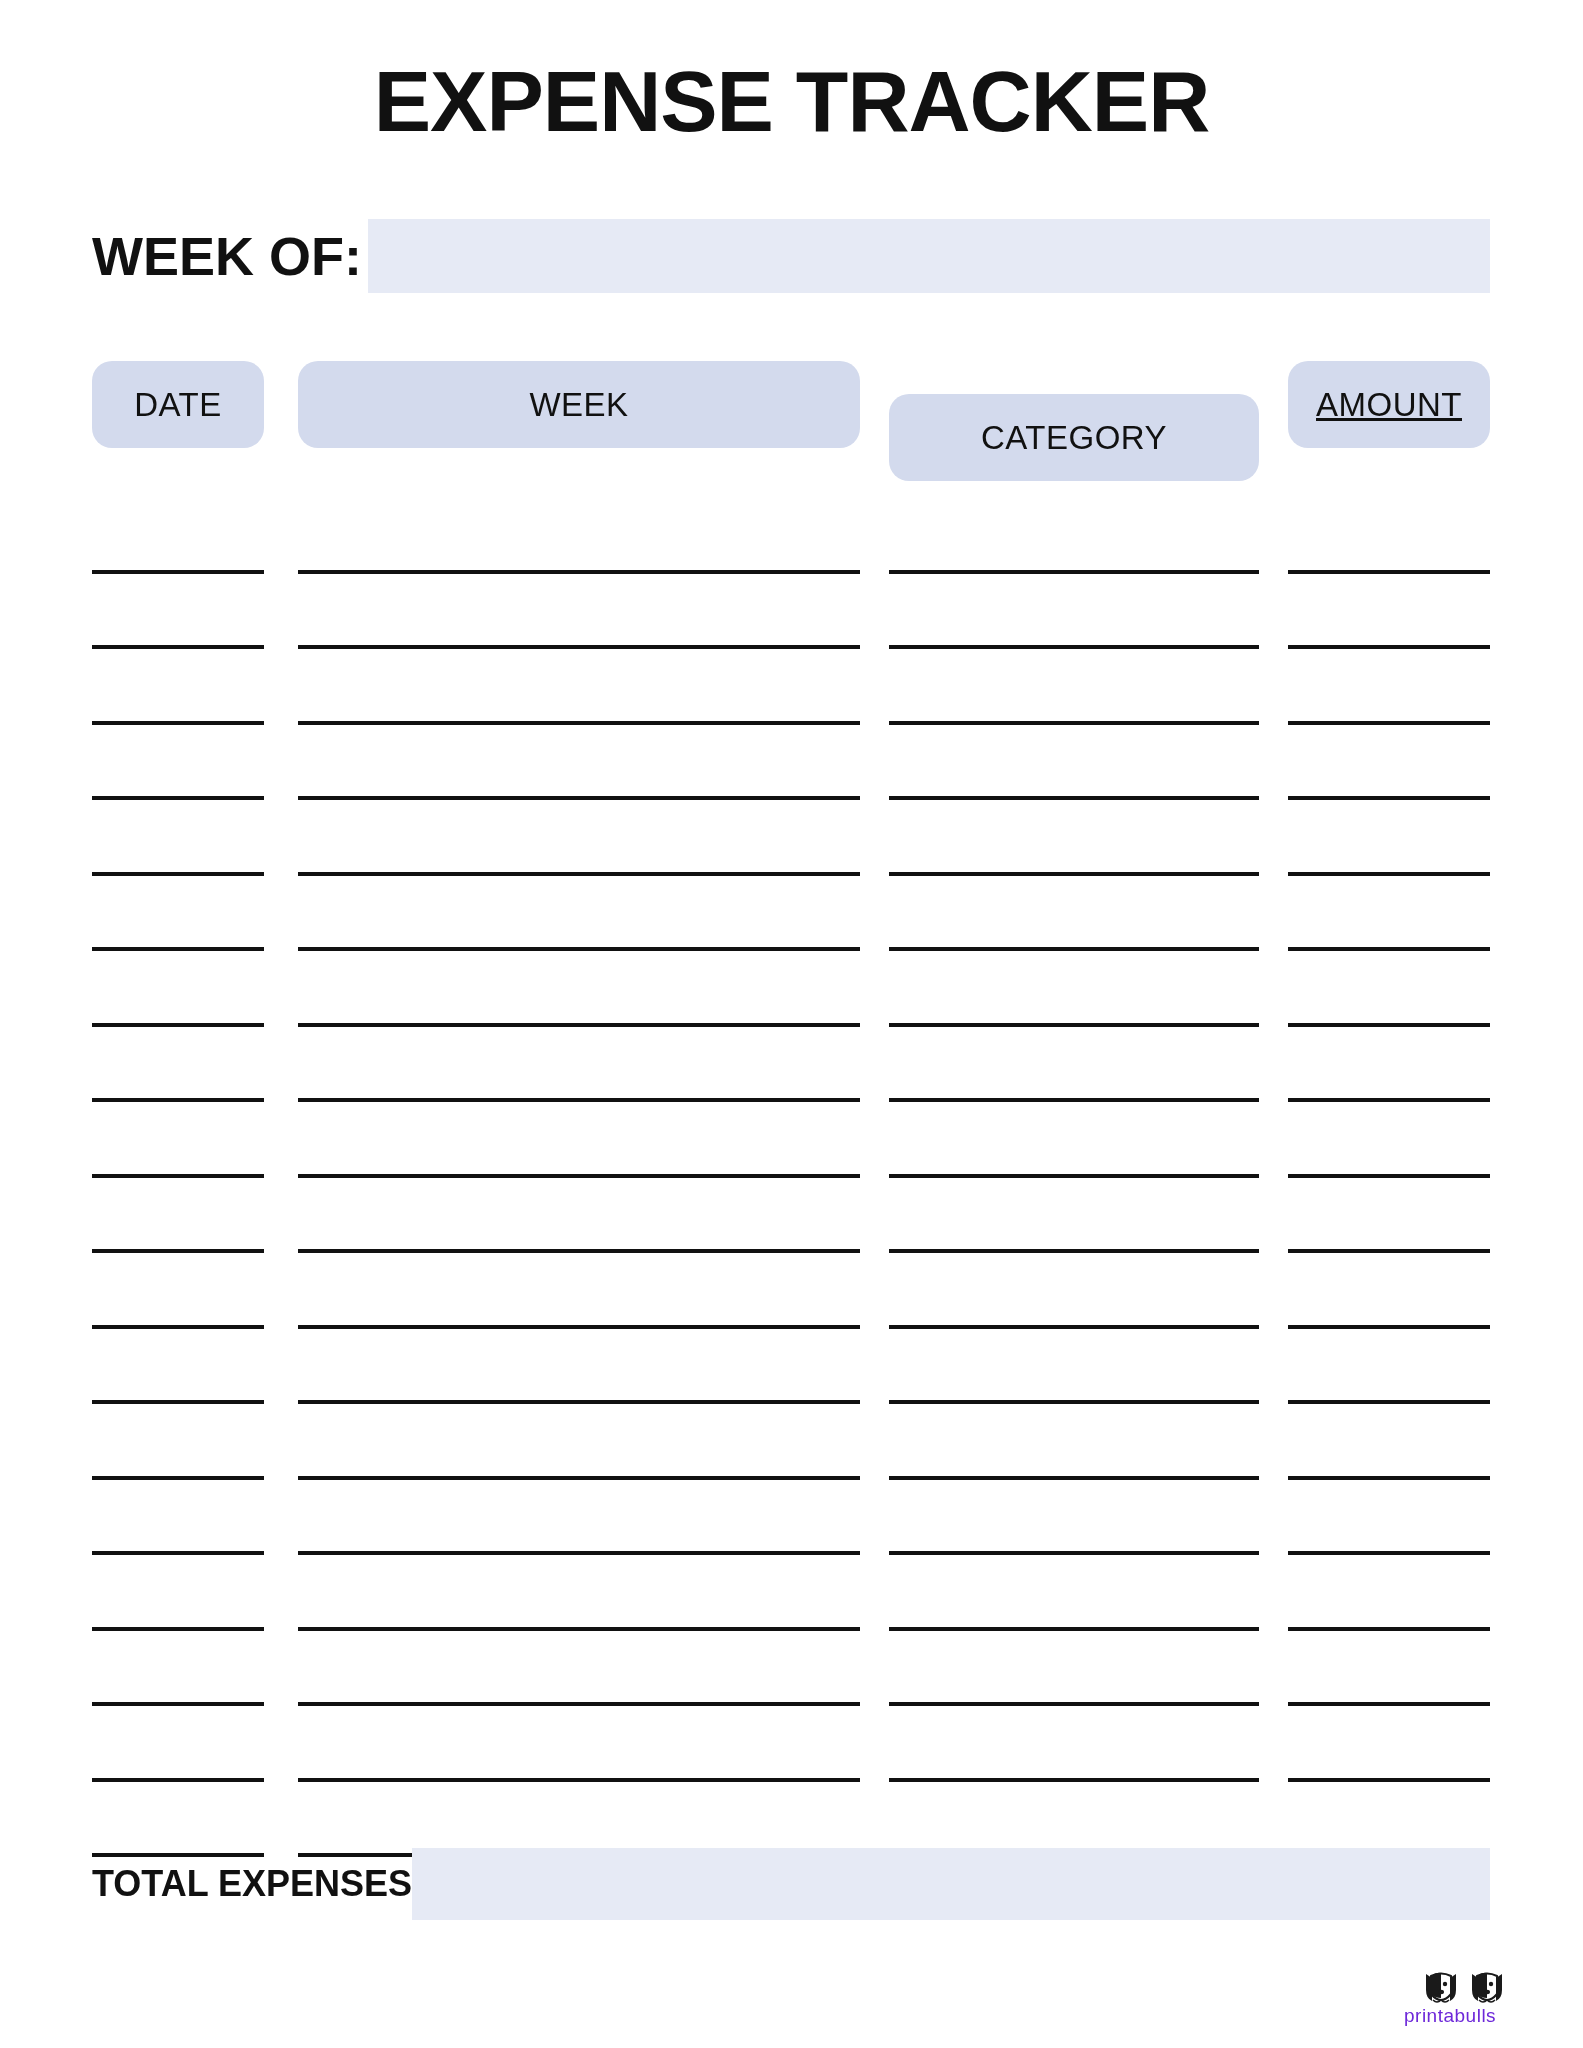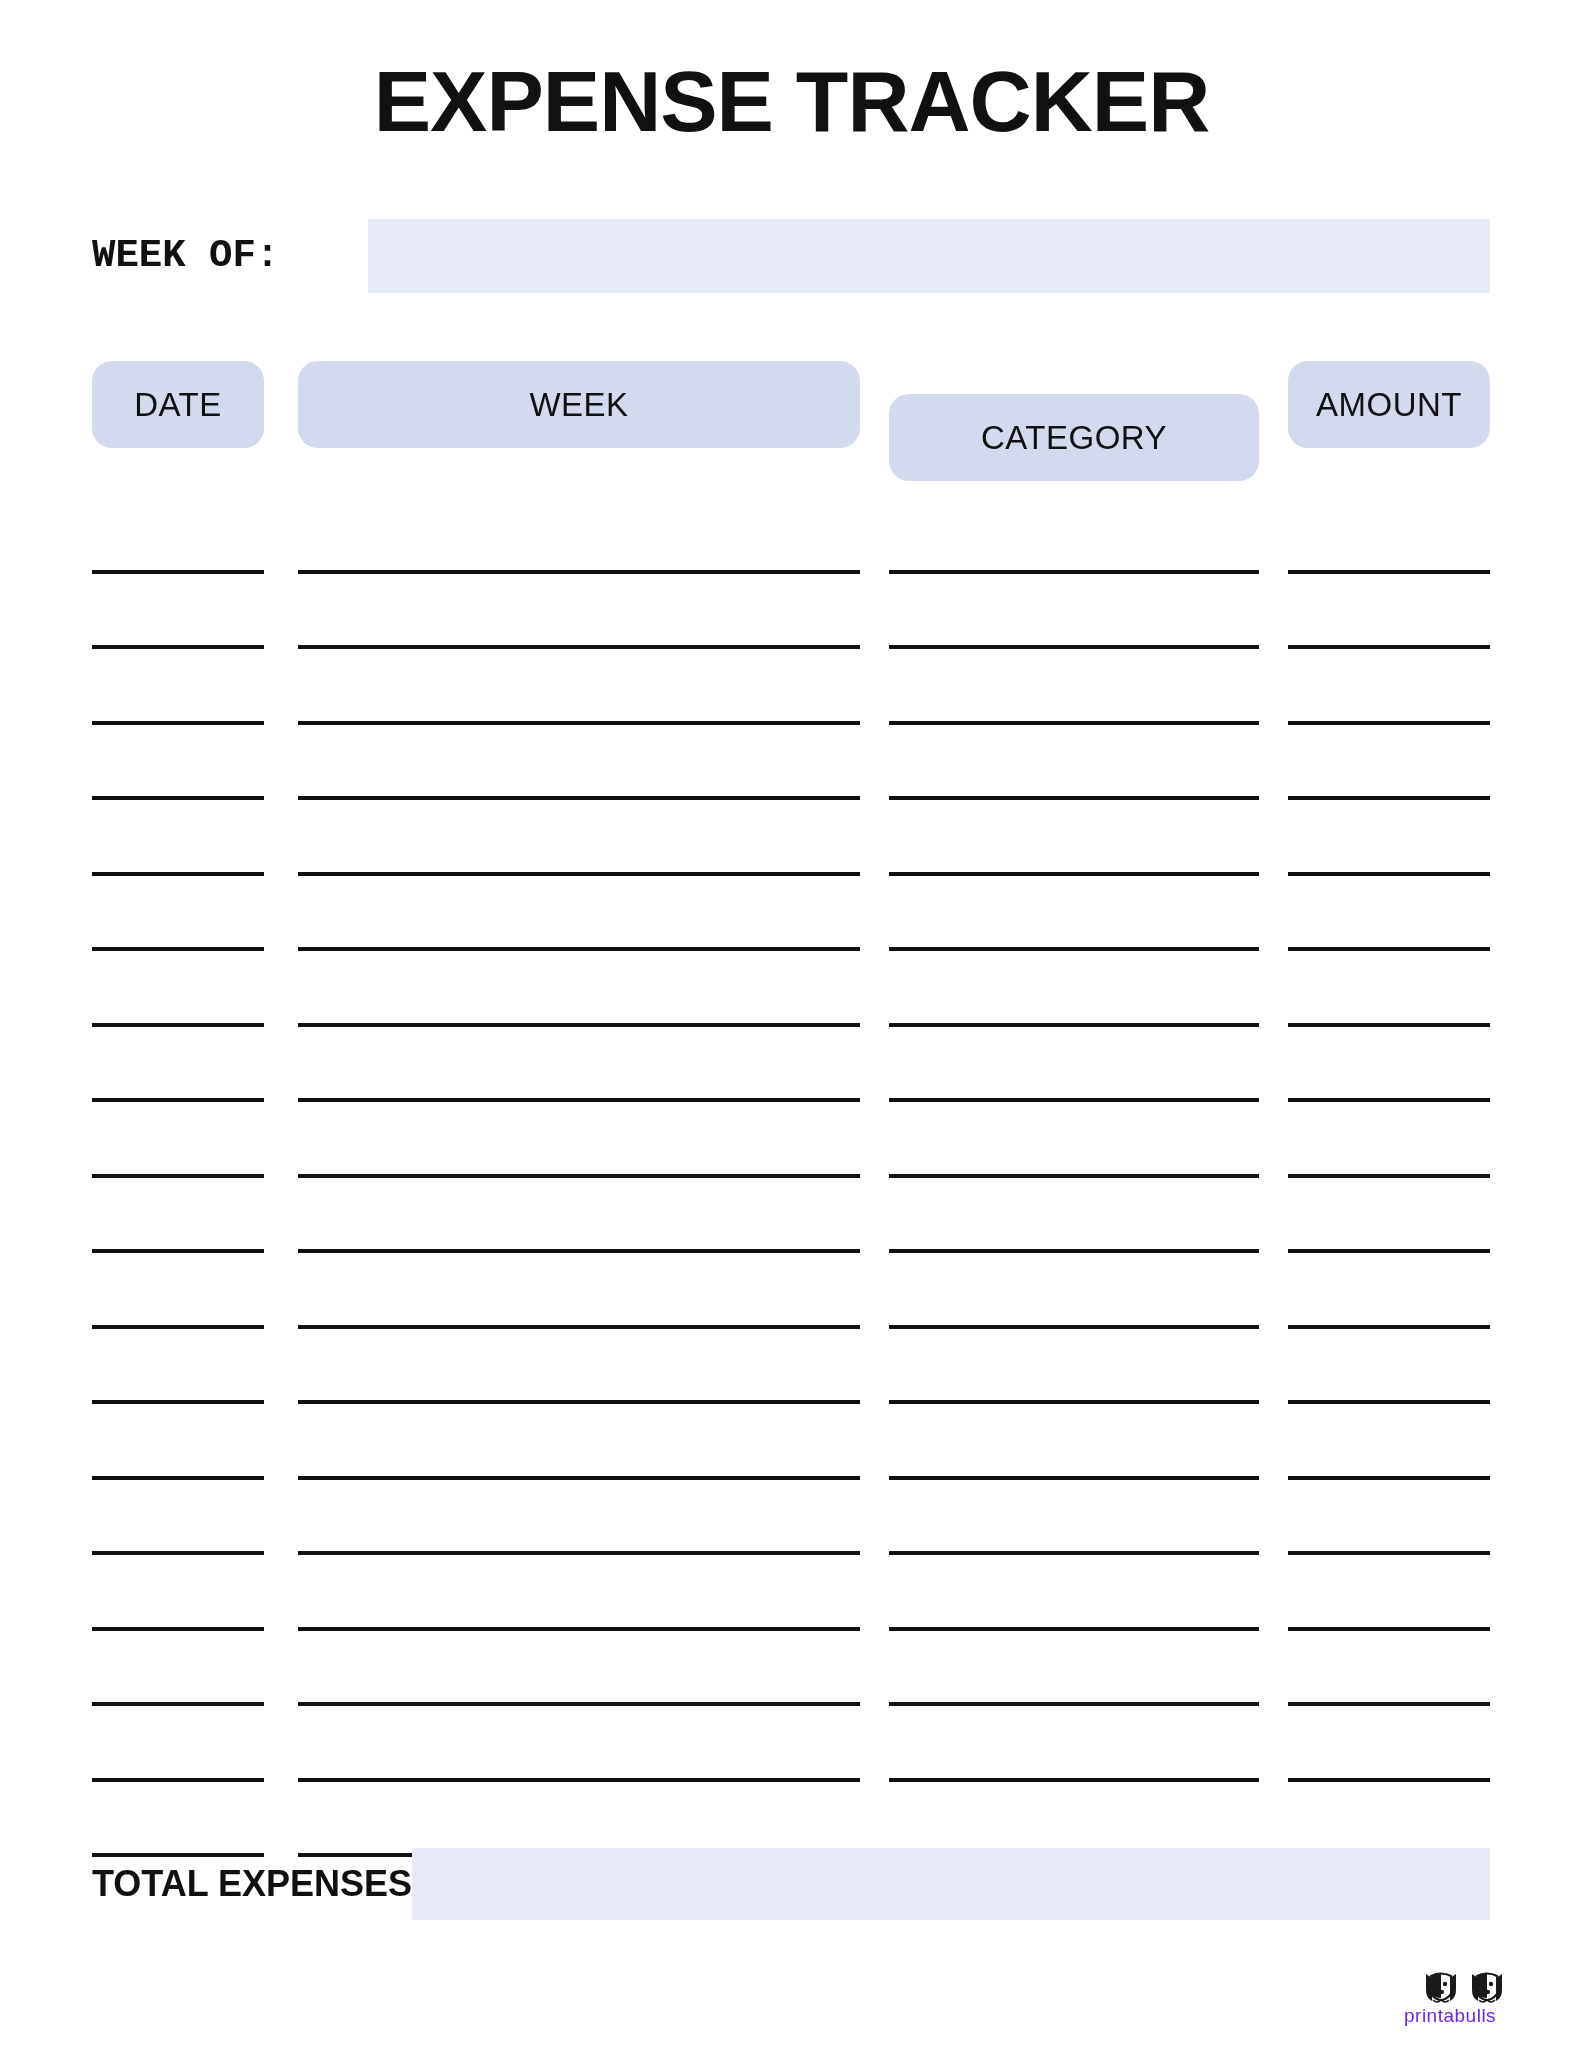--- a/index.html
+++ b/index.html
@@ -43,26 +43,25 @@
     width: 1398px;
     height: 74px;
   }
   .weekof-label {
     position: absolute;
     left: 0;
     top: 0;
     height: 74px;
     display: flex;
     align-items: center;
-    font-size: 39px;
+    font-size: 54px;
     font-weight: 700;
     color: #111111;
     letter-spacing: 0px;
     white-space: nowrap;
-    font-family: Liberation Mono, monospace;
   }
   .weekof-field {
     position: absolute;
     left: 276px;
     top: 0;
     width: 1122px;
     height: 74px;
     background: #e6eaf5;
   }
 
@@ -84,21 +83,21 @@
     justify-content: center;
     font-size: 33px;
     font-weight: 400;
     color: #111111;
     letter-spacing: 0.5px;
     border-radius: 20px;
   }
   .th-date     { left: 0px;    width: 172px; }
   .th-item     { left: 206px;  width: 562px; }
   .th-category { left: 797px;  width: 370px; margin-top: 33px; }
-  .th-amount   { left: 1196px; width: 202px; }
+  .th-amount   { left: 1196px; width: 202px; text-decoration: underline; }
 
   
   .rows {
     position: absolute;
     left: 92px;
     top: 498px;
     width: 1398px;
   }
   .row {
     position: relative;

